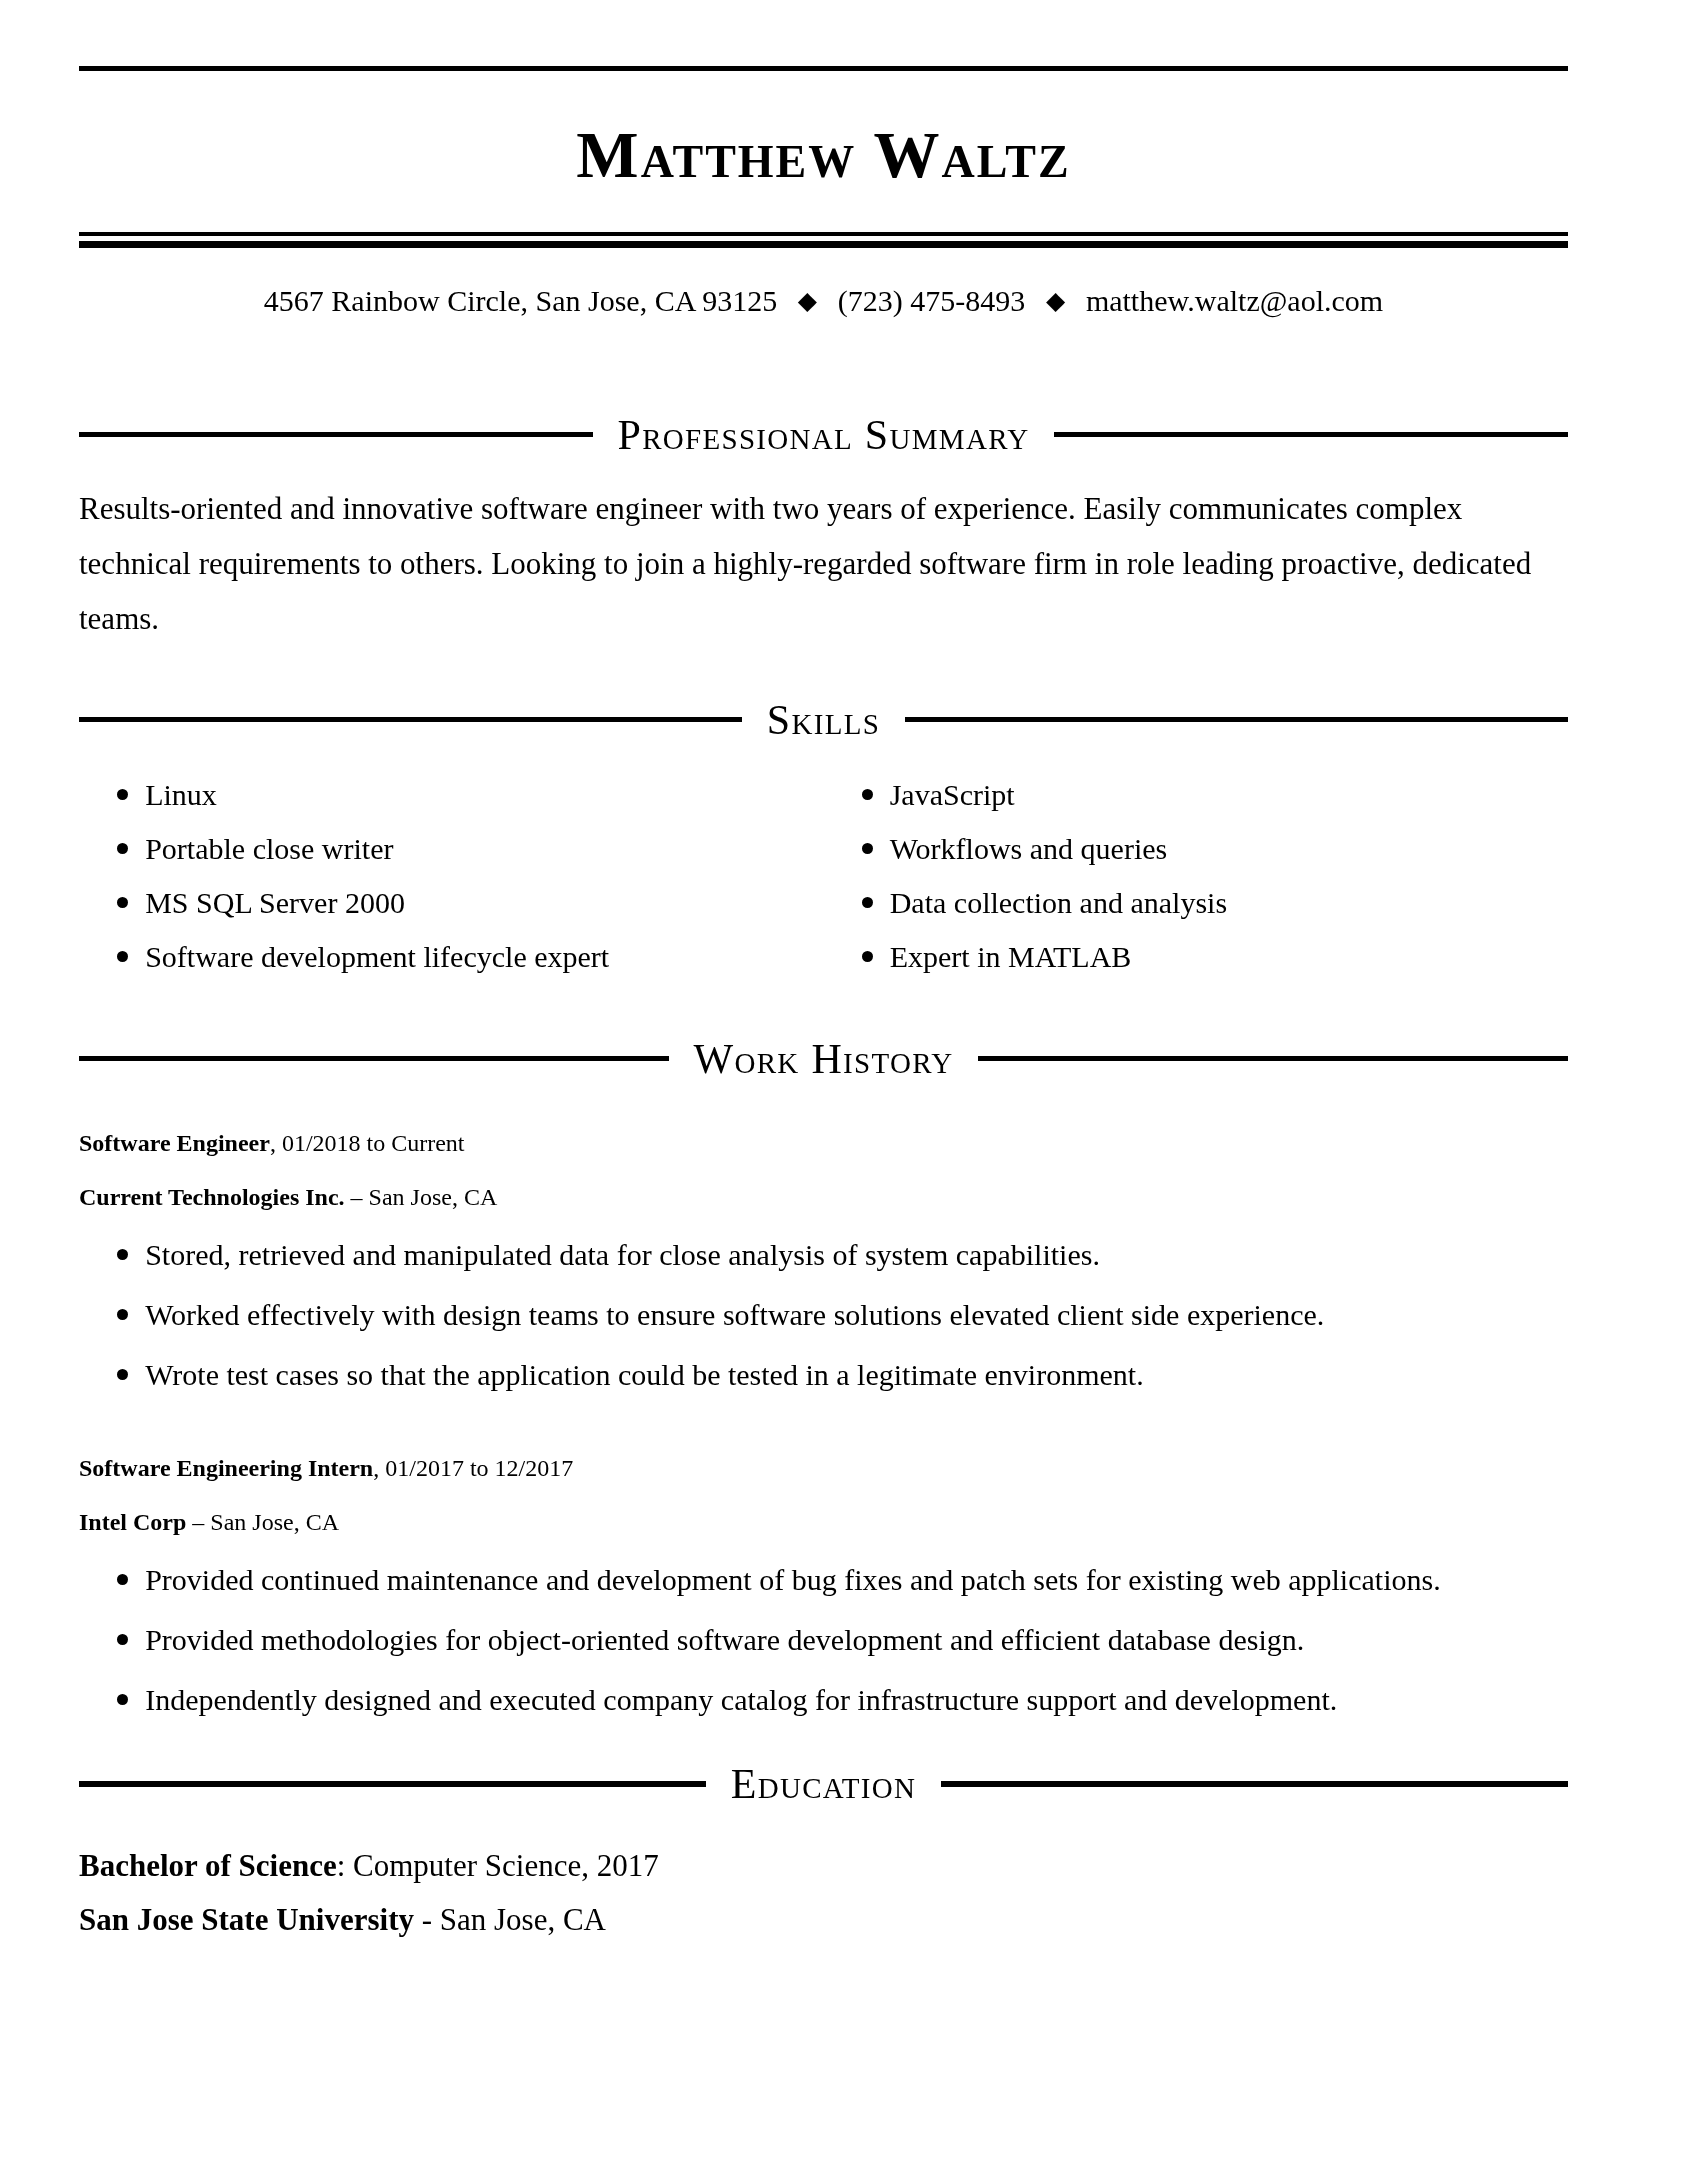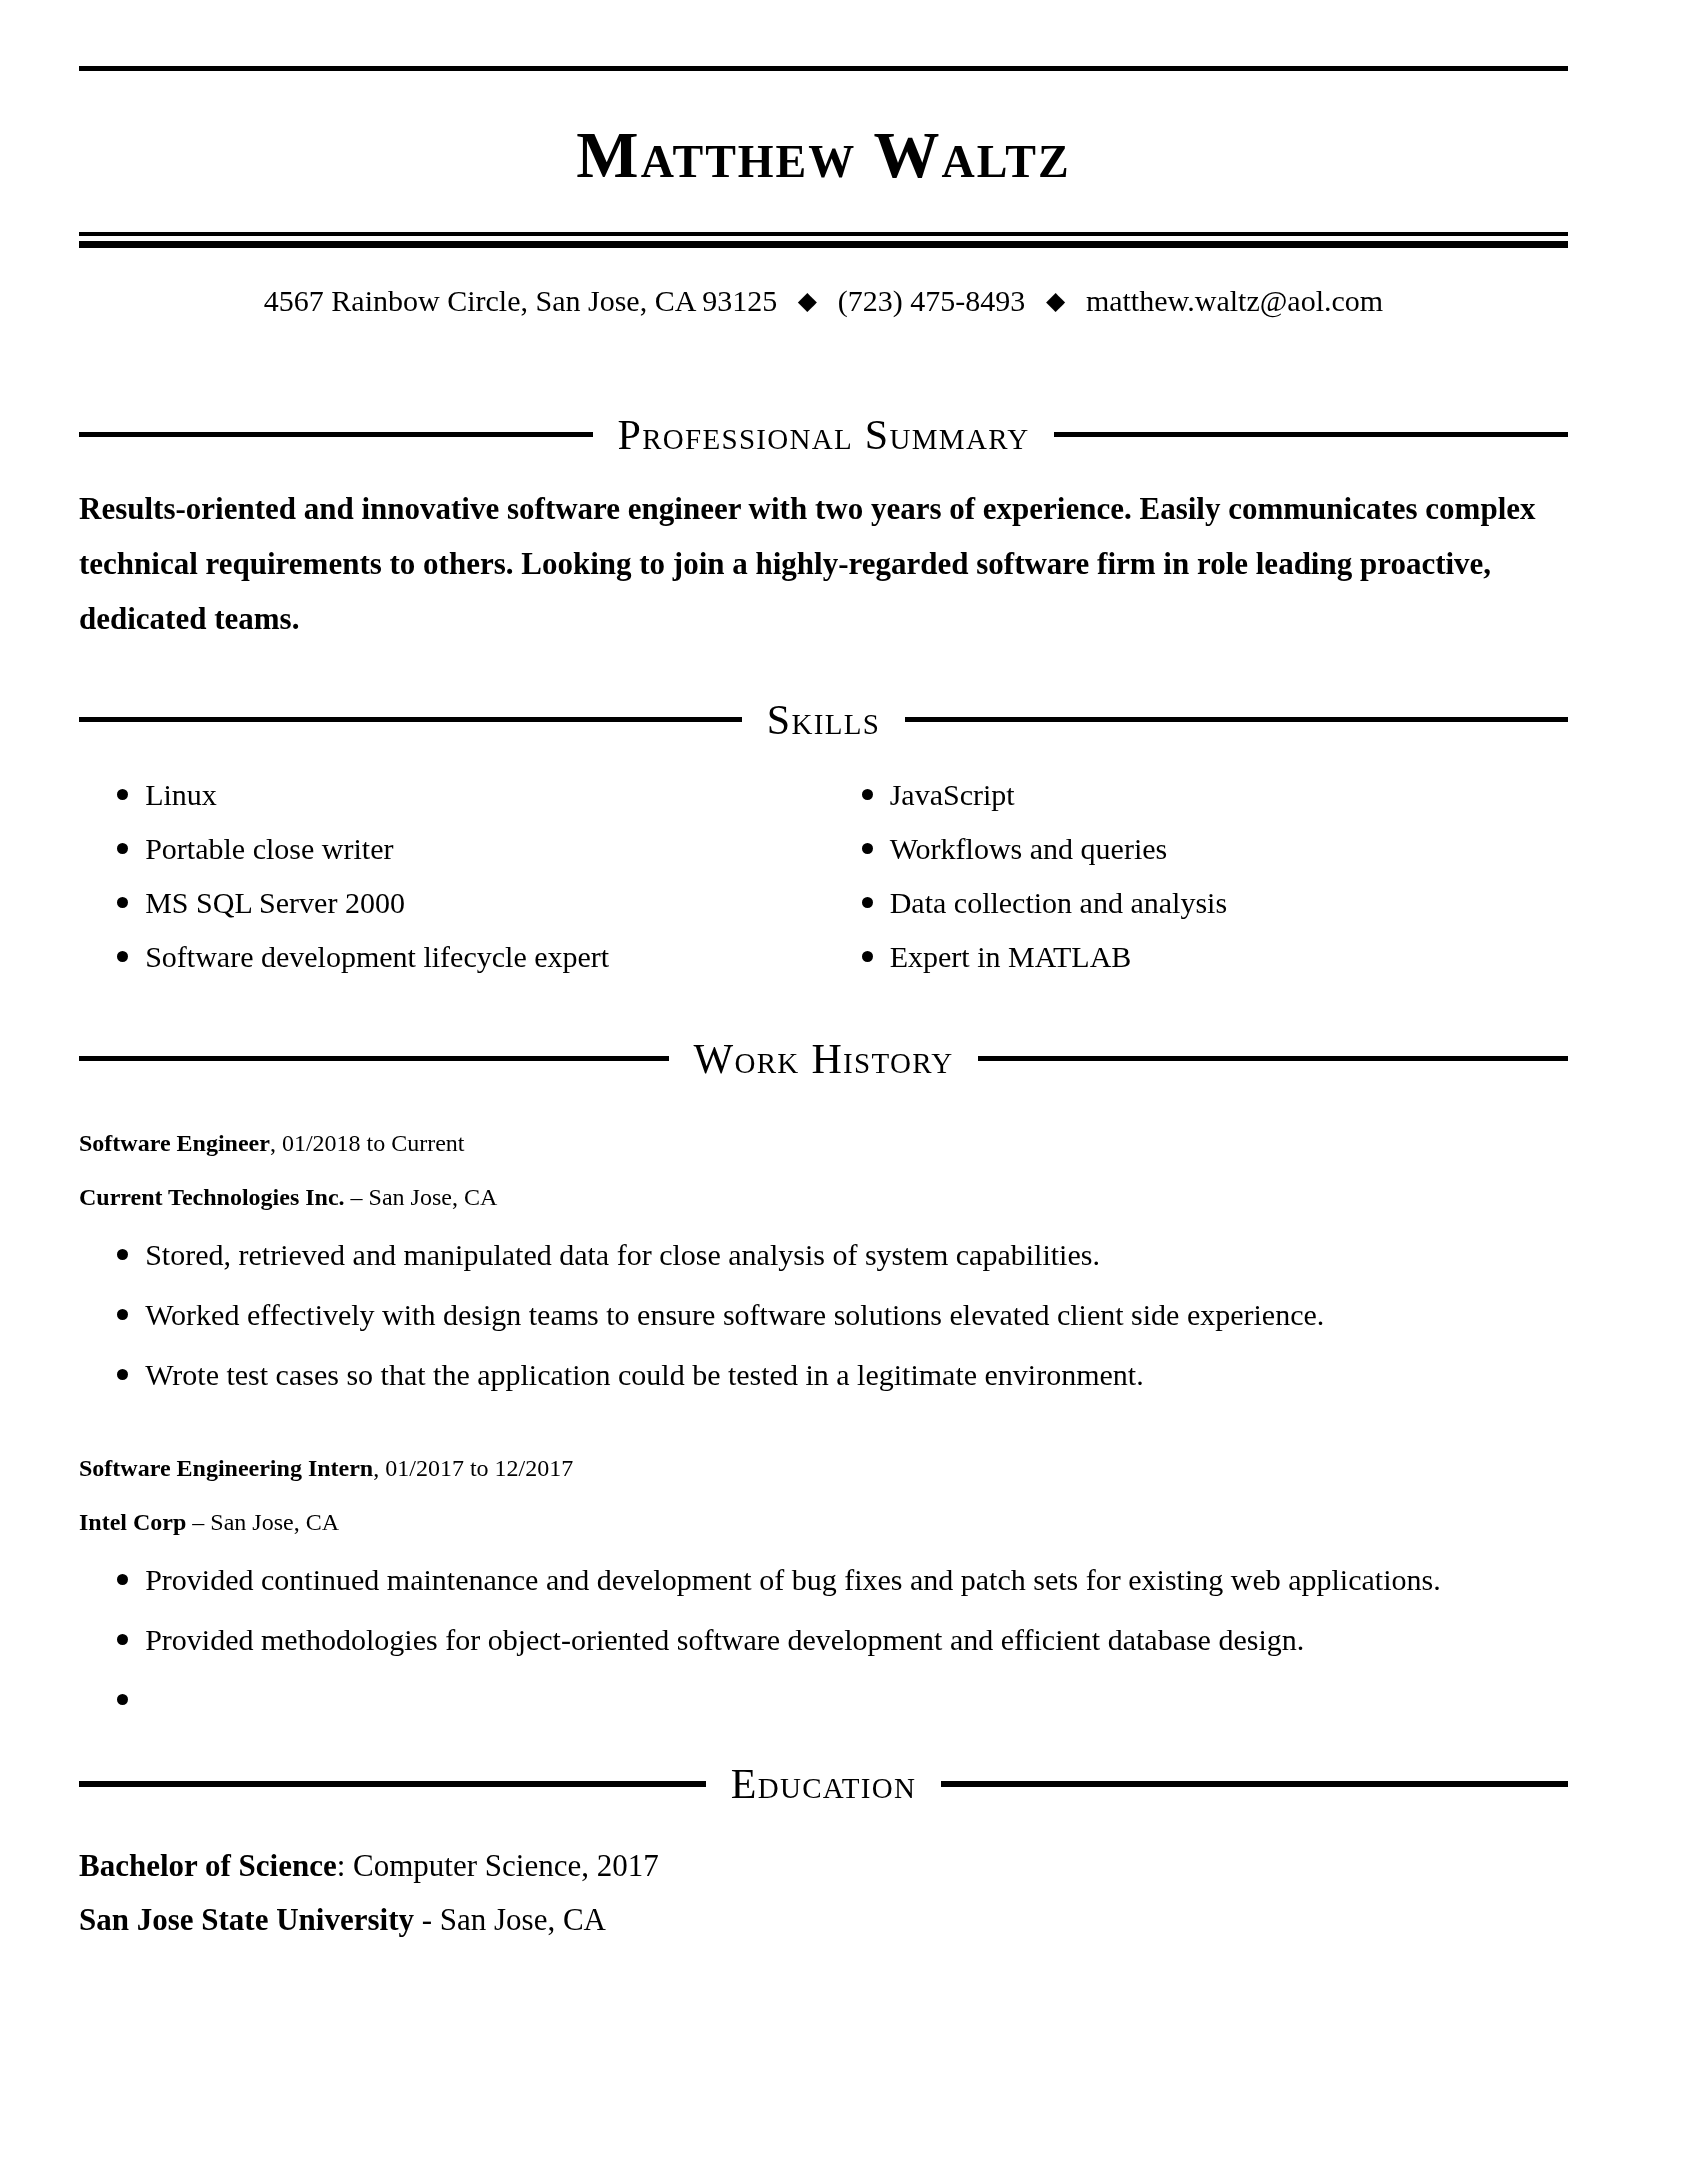--- a/index.html
+++ b/index.html
@@ -53,21 +53,20 @@
   .sec-summary   { margin-top: 85px; font-family: Liberation Serif, serif; }
   .sec-skills    { margin-top: 47px; }
   .sec-work      { margin-top: 49px; }
   .sec-education { margin-top: 28.4px; }
 
   .para {
     margin-top: 20px;
     font-size: 31px;
     line-height: 55px;
     text-align: left;
-    font-weight: bold;
   }
   ul { margin: 0; padding: 0; list-style: none; }
   .skills-grid {
     margin-top: 21px;
     display: grid;
     grid-template-columns: 1fr 1fr;
   }
   .blist { padding-left: 38px; }
   .blist li {
     display: flex; align-items: center;
@@ -196,20 +195,21 @@
     <li>
         <span class="dot"></span>
         <span>Provided continued maintenance and development of bug fixes and patch sets for existing web applications.</span>
       </li>
     <li>
         <span class="dot"></span>
         <span>Provided methodologies for object-oriented software development and efficient database design.</span>
       </li>
     <li>
         <span class="dot"></span>
+        <span>Independently designed and executed company catalog for infrastructure support and development.</span>
       </li>
   </ul>
 
   <div class="sec sec-education">
     <div class="rule"></div>
     <div class="t">Education</div>
     <div class="rule"></div>
   </div>
 
   <div class="edu-block">

